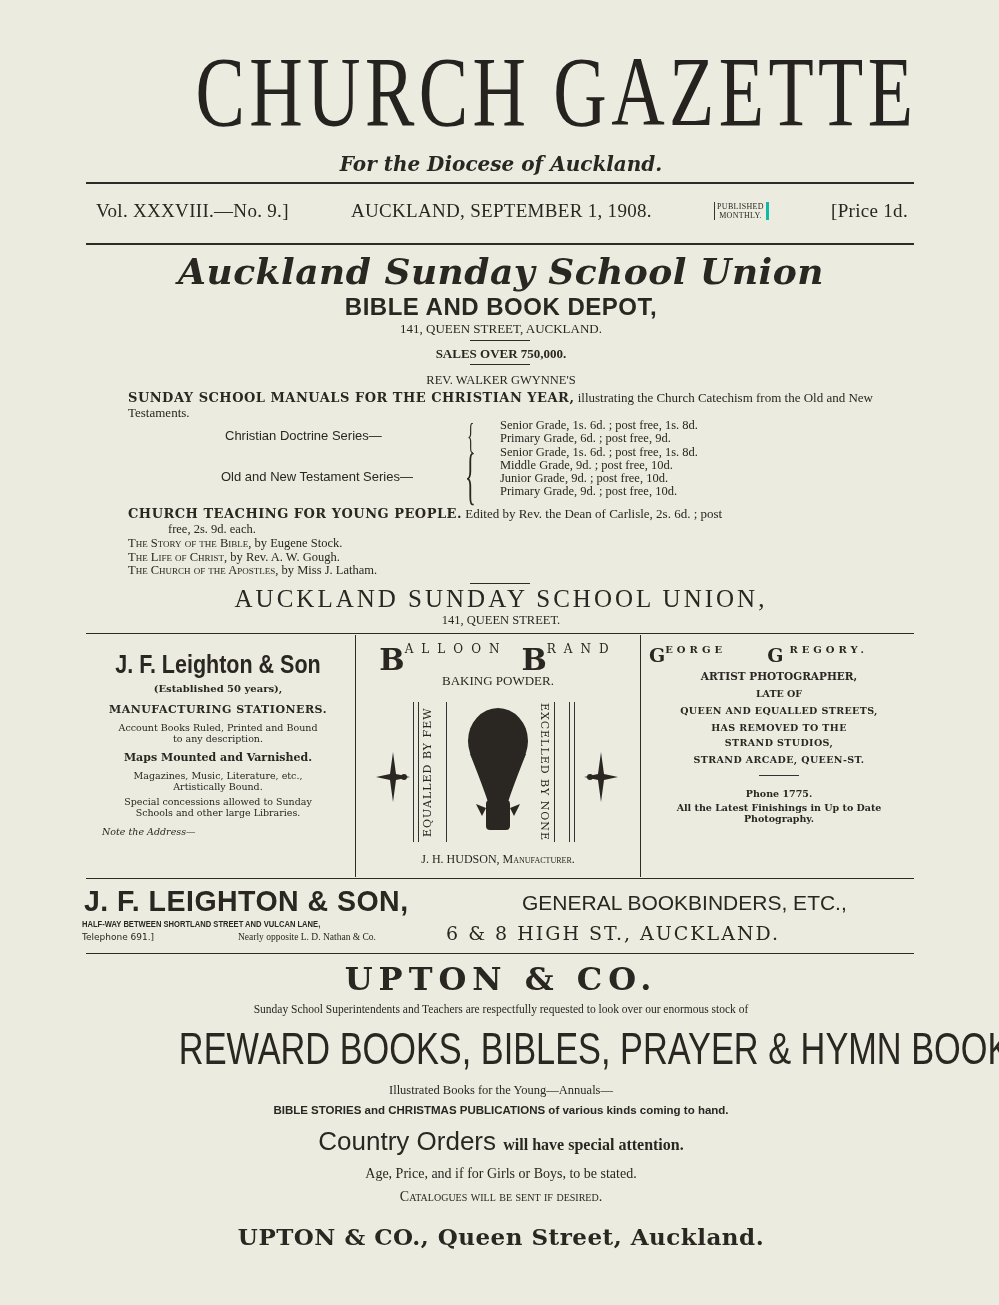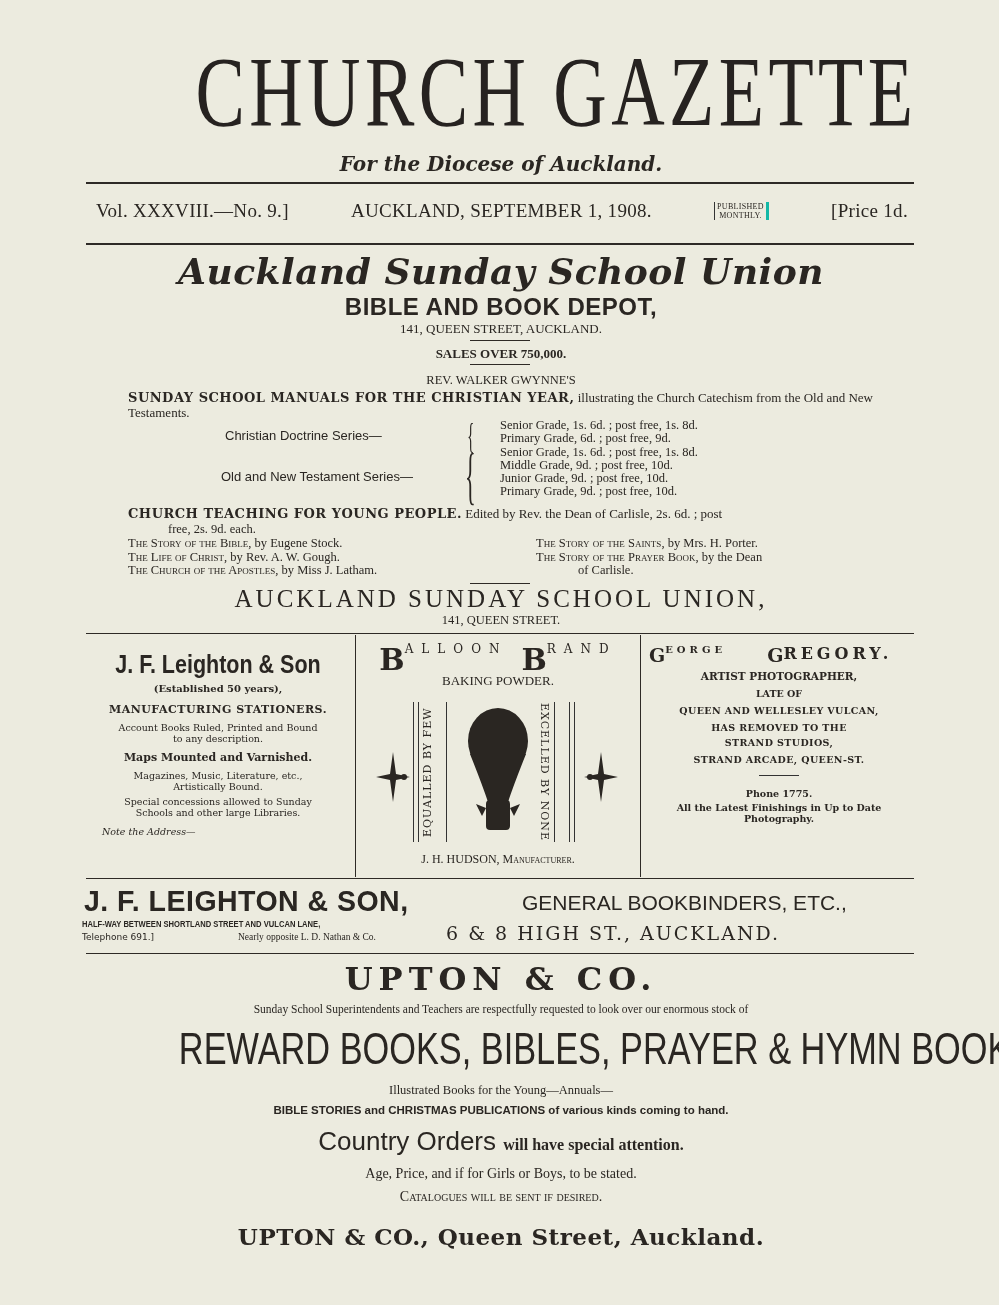--- a/index.html
+++ b/index.html
@@ -116,25 +116,20 @@
   <div class="abs ct-head">
     <b>CHURCH TEACHING FOR YOUNG PEOPLE.</b>
     <span>Edited by Rev. the Dean of Carlisle, 2s. 6d. ; post</span>
   </div>
   <div class="abs book" style="left:168px;top:523px;">free, 2s. 9d. each.</div>
 
   <div class="abs book" style="left:128px;top:537px;">
     <div><span class="sc">The Story of the Bible,</span> <span>by Eugene Stock.</span></div>
     <div><span class="sc">The Life of Christ,</span> <span>by Rev. A. W. Gough.</span></div>
     <div><span class="sc">The Church of the Apostles,</span> <span>by Miss J. Latham.</span></div>
-  </div>
-  <div class="abs book" style="left:536px;top:537px;">
-    <div><span class="sc">The Story of the Saints,</span> <span>by Mrs. H. Porter.</span></div>
-    <div><span class="sc">The Story of the Prayer Book,</span> <span>by the Dean</span></div>
-    <div style="padding-left:42px;"><span>of Carlisle.</span></div>
   </div>
 
   <div class="rule" style="left:470px;top:583px;width:60px;height:1px;"></div>
   <div class="abs asu center">AUCKLAND SUNDAY SCHOOL UNION,</div>
   <div class="abs center" style="left:88px;top:613px;width:826px;font-size:12.5px;">141, QUEEN STREET.</div>
 
   <div class="rule" style="left:86px;top:633px;width:828px;height:1px;"></div>
   <div class="rule" style="left:355px;top:635px;width:1px;height:242px;"></div>
   <div class="rule" style="left:640px;top:635px;width:1px;height:242px;"></div>
 
@@ -181,25 +176,25 @@
       <circle cx="6" cy="25" r="3" fill="#2a2622"></circle>
     </svg>
     <div class="abs center" style="left:0;top:212px;width:280px;font-size:12px;white-space:nowrap;">
       <span>J. H. HUDSON,</span> <span class="sc">Manufacturer.</span>
     </div>
   </div>
 
   <div class="abs col-box center typew" style="left:643px;width:272px;">
     <div style="white-space:nowrap;text-align:left;padding-left:6px;margin-top:4px;">
       <span style="font-size:19px;font-weight:bold;">G</span><span style="font-size:10px;letter-spacing:4px;font-weight:bold;vertical-align:top;">EORGE</span>
-      <span style="font-size:19px;font-weight:bold;margin-left:36px;">G</span><span style="font-size:16px;letter-spacing:4px;font-weight:bold;vertical-align:top;">REGORY.</span>
+      <span style="font-size:19px;font-weight:bold;margin-left:36px;">G</span><span style="font-size:10px;letter-spacing:4px;font-weight:bold;vertical-align:top;margin-left:6px;">REGORY.</span>
     </div>
     <div style="font-size:10.5px;font-weight:bold;margin-top:4px;">ARTIST PHOTOGRAPHER,</div>
     <div style="font-size:9.5px;font-weight:bold;margin-top:6px;">LATE OF</div>
-    <div style="font-size:9.5px;font-weight:bold;margin-top:6px;letter-spacing:0.4px;">QUEEN AND WELLESLEY VULCAN,</div>
+    <div style="font-size:9.5px;font-weight:bold;margin-top:6px;letter-spacing:0.4px;">QUEEN AND EQUALLED STREETS,</div>
     <div style="font-size:9.5px;font-weight:bold;margin-top:6px;letter-spacing:0.4px;">HAS REMOVED TO THE</div>
     <div style="font-size:9.5px;font-weight:bold;margin-top:4px;letter-spacing:0.4px;">STRAND STUDIOS,</div>
     <div style="font-size:9.5px;font-weight:bold;margin-top:6px;letter-spacing:0.4px;">STRAND ARCADE, QUEEN-ST.</div>
     <div style="width:40px;height:1px;background:#333;margin:10px auto 0;"></div>
     <div style="font-size:9.5px;font-weight:bold;margin-top:12px;">Phone 1775.</div>
     <div style="font-size:9.5px;font-weight:bold;margin-top:3px;">All the Latest Finishings in Up to Date</div>
     <div style="font-size:9.5px;font-weight:bold;">Photography.</div>
   </div>
 
   <div class="rule" style="left:86px;top:878px;width:828px;height:1px;"></div>

